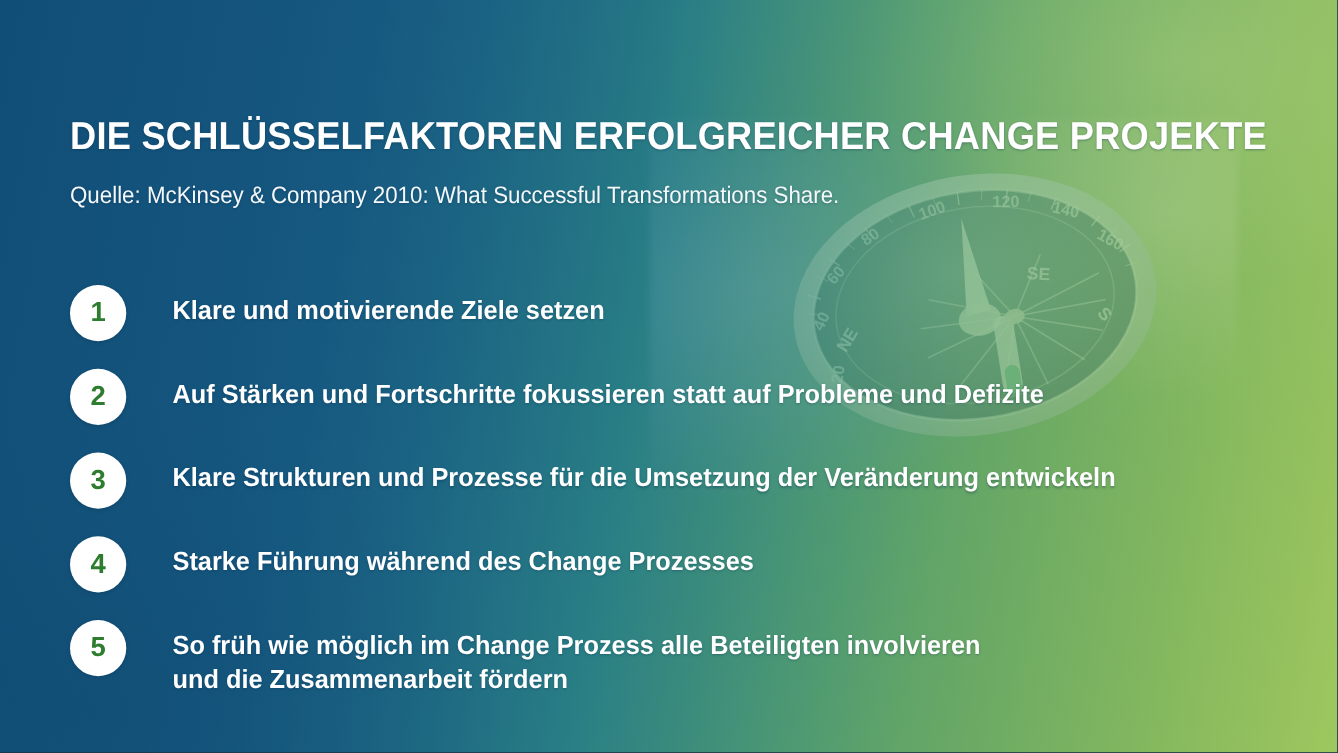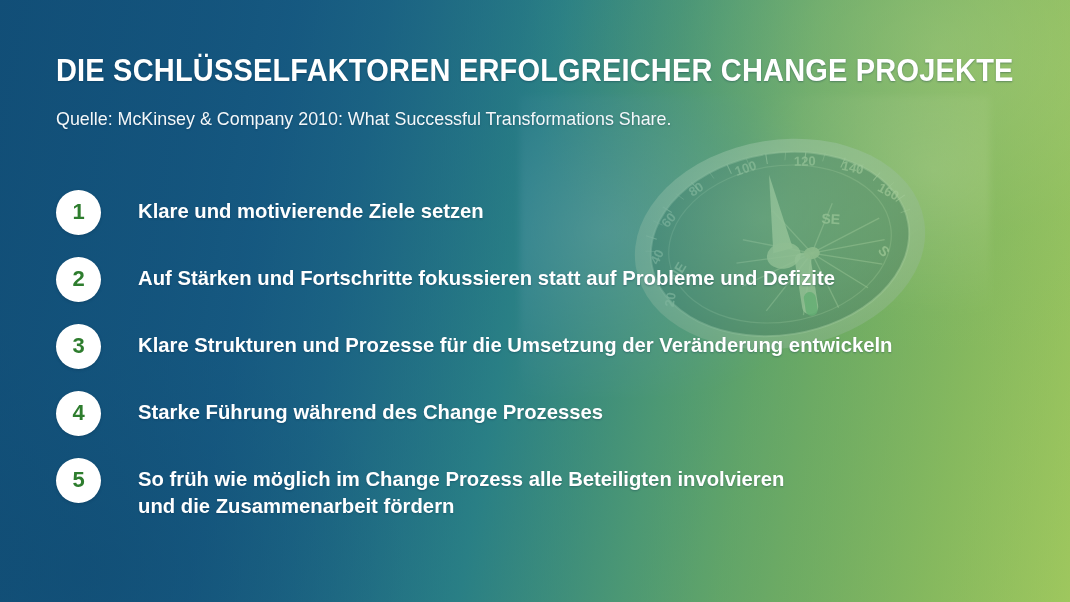--- a/index.html
+++ b/index.html
@@ -92,20 +92,21 @@
         rgba(21, 88, 128, 0.72) 25%,
         rgba(40, 127, 133, 0.52) 48%,
         rgba(95, 165, 105, 0.44) 70%,
         rgba(150, 196, 92, 0.40) 100%);
   }
 
   
   .content {
     position: absolute;
     inset: 0;
+    margin-top: 38px;
   }
   .title {
     position: absolute;
     left: 56px;
     top: 53px;
     font-size: 31px;
     font-weight: 700;
     letter-spacing: 0.2px;
     color: #ffffff;
     text-transform: uppercase;

